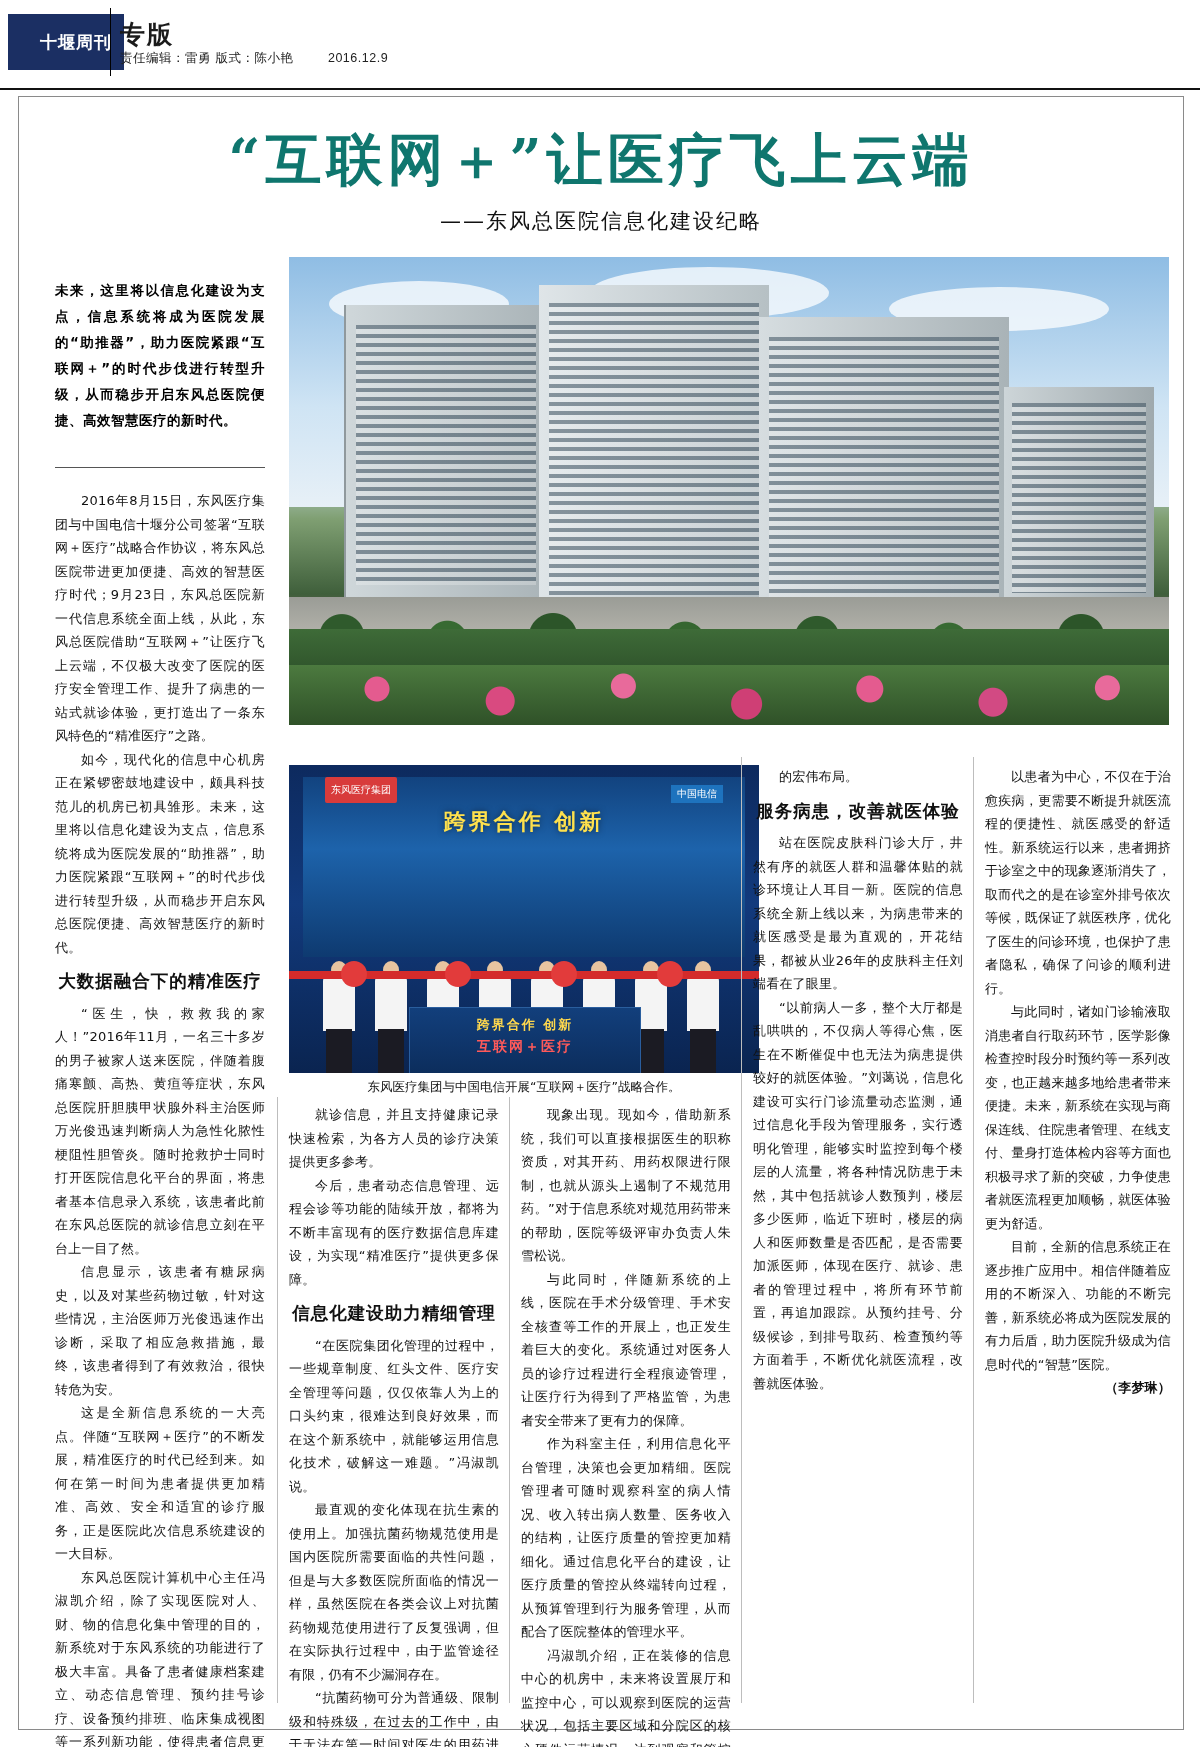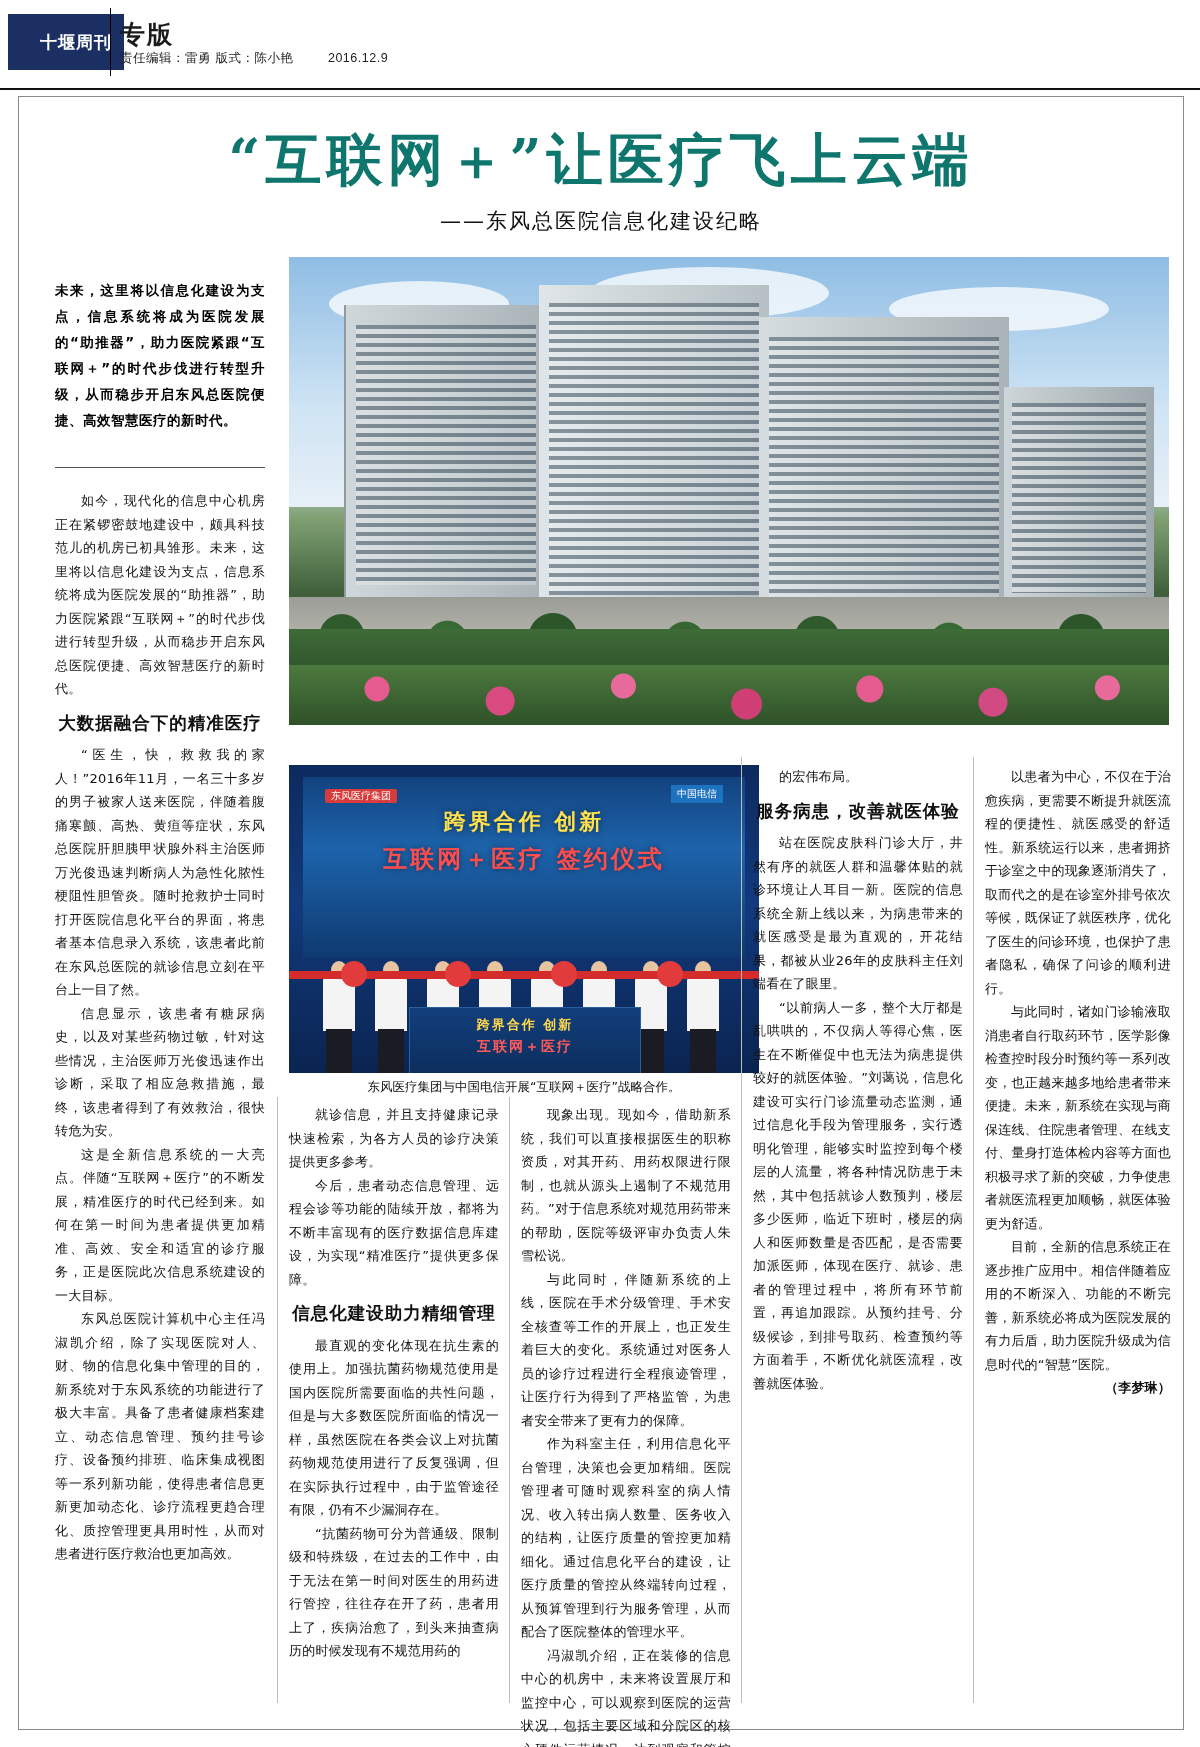--- a/index.html
+++ b/index.html
@@ -151,22 +151,22 @@
     position:absolute;left:0;top:30px;width:442px;text-align:center;
     color:#ffe14d;font-size:22px;font-weight:bold;letter-spacing:3px;
     text-shadow:0 0 6px rgba(0,0,0,.5);
   }
   .cer-txt2{
     position:absolute;left:0;top:66px;width:442px;text-align:center;
     color:#ff4d4d;font-size:24px;font-weight:bold;letter-spacing:3px;
     text-shadow:0 0 6px rgba(0,0,0,.5);
   }
   .cer-logo-l{
-    position:absolute;left:22px;top:12px;color:#fff;font-size:10px;
-    background:#d83b3b;padding:0 6px;border-radius:2px;
+    position:absolute;left:22px;top:0;color:#fff;font-size:10px;
+    background:#d83b3b;padding:6px 6px;border-radius:2px;
   }
   .cer-logo-r{
     position:absolute;right:22px;top:8px;color:#fff;font-size:10px;
     background:#1e73be;padding:2px 6px;border-radius:0;
   }
   .cer-people{
     position:absolute;left:0;top:168px;width:470px;height:140px;
   }
   .person{
     position:absolute;bottom:0;width:40px;height:112px;
@@ -278,21 +278,20 @@
       <div class="pm-trees"></div>
       <div class="pm-green"></div>
       <div class="pm-flowers"></div>
     </div>
 
     <div class="photo-cer">
       <div class="cer-screen">
         <div class="cer-logo-l">东风医疗集团</div>
         <div class="cer-logo-r">中国电信</div>
         <div class="cer-txt1">跨界合作 创新</div>
-        <div class="cer-txt2">互联网＋医疗 签约仪式</div>
       </div>
       <div class="cer-people">
         <div class="person" style="left:30px;">
             <div class="head"></div>
             <div class="body"></div>
             <div class="legs"></div>
           </div>
         <div class="person" style="left:82px;">
             <div class="head"></div>
             <div class="body"></div>
@@ -340,33 +339,35 @@
       </div>
     </div>
     <div class="photo-cer-cap">东风医疗集团与中国电信开展“互联网＋医疗”战略合作。</div>
 
     <div class="col-rule" style="left:258px;top:1000px;height:606px;"></div>
     <div class="col-rule" style="left:490px;top:1000px;height:606px;"></div>
     <div class="col-rule" style="left:722px;top:660px;height:946px;"></div>
     <div class="col-rule" style="left:954px;top:660px;height:946px;"></div>
 
     <div class="col" id="col1">
+      <p>2016年8月15日，东风医疗集团与中国电信十堰分公司签署“互联网＋医疗”战略合作协议，将东风总医院带进更加便捷、高效的智慧医疗时代；9月23日，东风总医院新一代信息系统全面上线，从此，东风总医院借助“互联网＋”让医疗飞上云端，不仅极大改变了医院的医疗安全管理工作、提升了病患的一站式就诊体验，更打造出了一条东风特色的“精准医疗”之路。</p>
       <p>如今，现代化的信息中心机房正在紧锣密鼓地建设中，颇具科技范儿的机房已初具雏形。未来，这里将以信息化建设为支点，信息系统将成为医院发展的“助推器”，助力医院紧跟“互联网＋”的时代步伐进行转型升级，从而稳步开启东风总医院便捷、高效智慧医疗的新时代。</p>
       <h3>大数据融合下的精准医疗</h3>
       <p>“医生，快，救救我的家人！”2016年11月，一名三十多岁的男子被家人送来医院，伴随着腹痛寒颤、高热、黄疸等症状，东风总医院肝胆胰甲状腺外科主治医师万光俊迅速判断病人为急性化脓性梗阻性胆管炎。随时抢救护士同时打开医院信息化平台的界面，将患者基本信息录入系统，该患者此前在东风总医院的就诊信息立刻在平台上一目了然。</p>
       <p>信息显示，该患者有糖尿病史，以及对某些药物过敏，针对这些情况，主治医师万光俊迅速作出诊断，采取了相应急救措施，最终，该患者得到了有效救治，很快转危为安。</p>
       <p>这是全新信息系统的一大亮点。伴随“互联网＋医疗”的不断发展，精准医疗的时代已经到来。如何在第一时间为患者提供更加精准、高效、安全和适宜的诊疗服务，正是医院此次信息系统建设的一大目标。</p>
       <p>东风总医院计算机中心主任冯淑凯介绍，除了实现医院对人、财、物的信息化集中管理的目的，新系统对于东风系统的功能进行了极大丰富。具备了患者健康档案建立、动态信息管理、预约挂号诊疗、设备预约排班、临床集成视图等一系列新功能，使得患者信息更新更加动态化、诊疗流程更趋合理化、质控管理更具用时性，从而对患者进行医疗救治也更加高效。</p>
 
     </div>
 
     <div class="col" id="col2">
       <p>就诊信息，并且支持健康记录快速检索，为各方人员的诊疗决策提供更多参考。</p>
       <p>今后，患者动态信息管理、远程会诊等功能的陆续开放，都将为不断丰富现有的医疗数据信息库建设，为实现“精准医疗”提供更多保障。</p>
       <h3>信息化建设助力精细管理</h3>
+      <p>“在医院集团化管理的过程中，一些规章制度、红头文件、医疗安全管理等问题，仅仅依靠人为上的口头约束，很难达到良好效果，而在这个新系统中，就能够运用信息化技术，破解这一难题。”冯淑凯说。</p>
       <p>最直观的变化体现在抗生素的使用上。加强抗菌药物规范使用是国内医院所需要面临的共性问题，但是与大多数医院所面临的情况一样，虽然医院在各类会议上对抗菌药物规范使用进行了反复强调，但在实际执行过程中，由于监管途径有限，仍有不少漏洞存在。</p>
       <p>“抗菌药物可分为普通级、限制级和特殊级，在过去的工作中，由于无法在第一时间对医生的用药进行管控，往往存在开了药，患者用上了，疾病治愈了，到头来抽查病历的时候发现有不规范用药的</p>
     </div>
 
     <div class="col" id="col3">
       <p>现象出现。现如今，借助新系统，我们可以直接根据医生的职称资质，对其开药、用药权限进行限制，也就从源头上遏制了不规范用药。”对于信息系统对规范用药带来的帮助，医院等级评审办负责人朱雪松说。</p>
       <p>与此同时，伴随新系统的上线，医院在手术分级管理、手术安全核查等工作的开展上，也正发生着巨大的变化。系统通过对医务人员的诊疗过程进行全程痕迹管理，让医疗行为得到了严格监管，为患者安全带来了更有力的保障。</p>
       <p>作为科室主任，利用信息化平台管理，决策也会更加精细。医院管理者可随时观察科室的病人情况、收入转出病人数量、医务收入的结构，让医疗质量的管控更加精细化。通过信息化平台的建设，让医疗质量的管控从终端转向过程，从预算管理到行为服务管理，从而配合了医院整体的管理水平。</p>
       <p>冯淑凯介绍，正在装修的信息中心的机房中，未来将设置展厅和监控中心，可以观察到医院的运营状况，包括主要区域和分院区的核心硬件运营情况，达到观察和管控的目的。精准医疗将在“互联网＋”的云端，开花结果，构建出东风医疗集团</p>
     </div>

